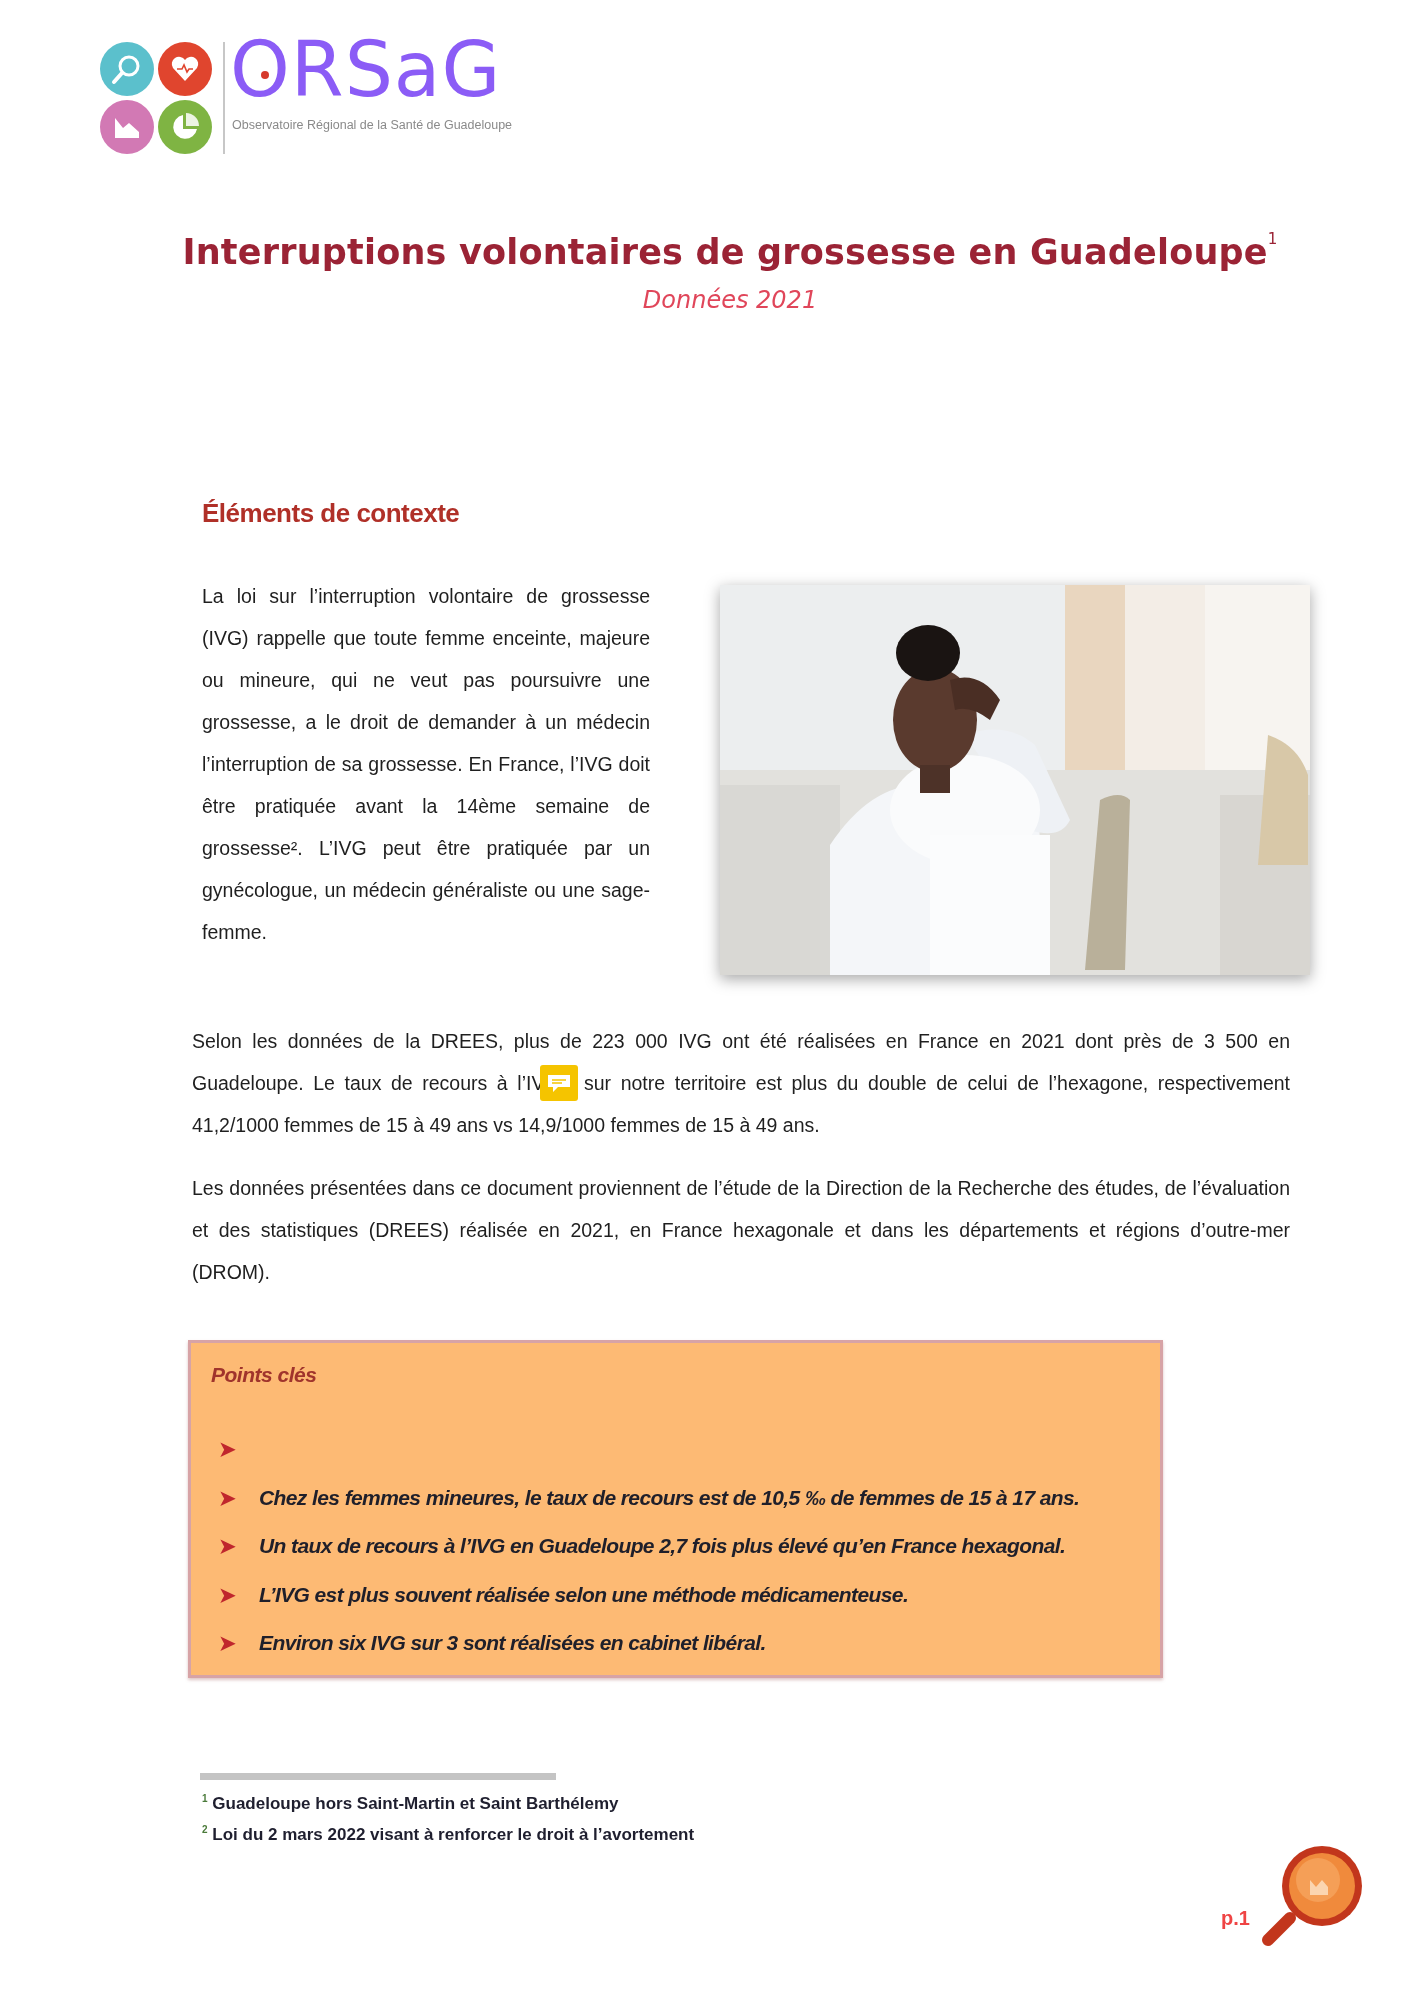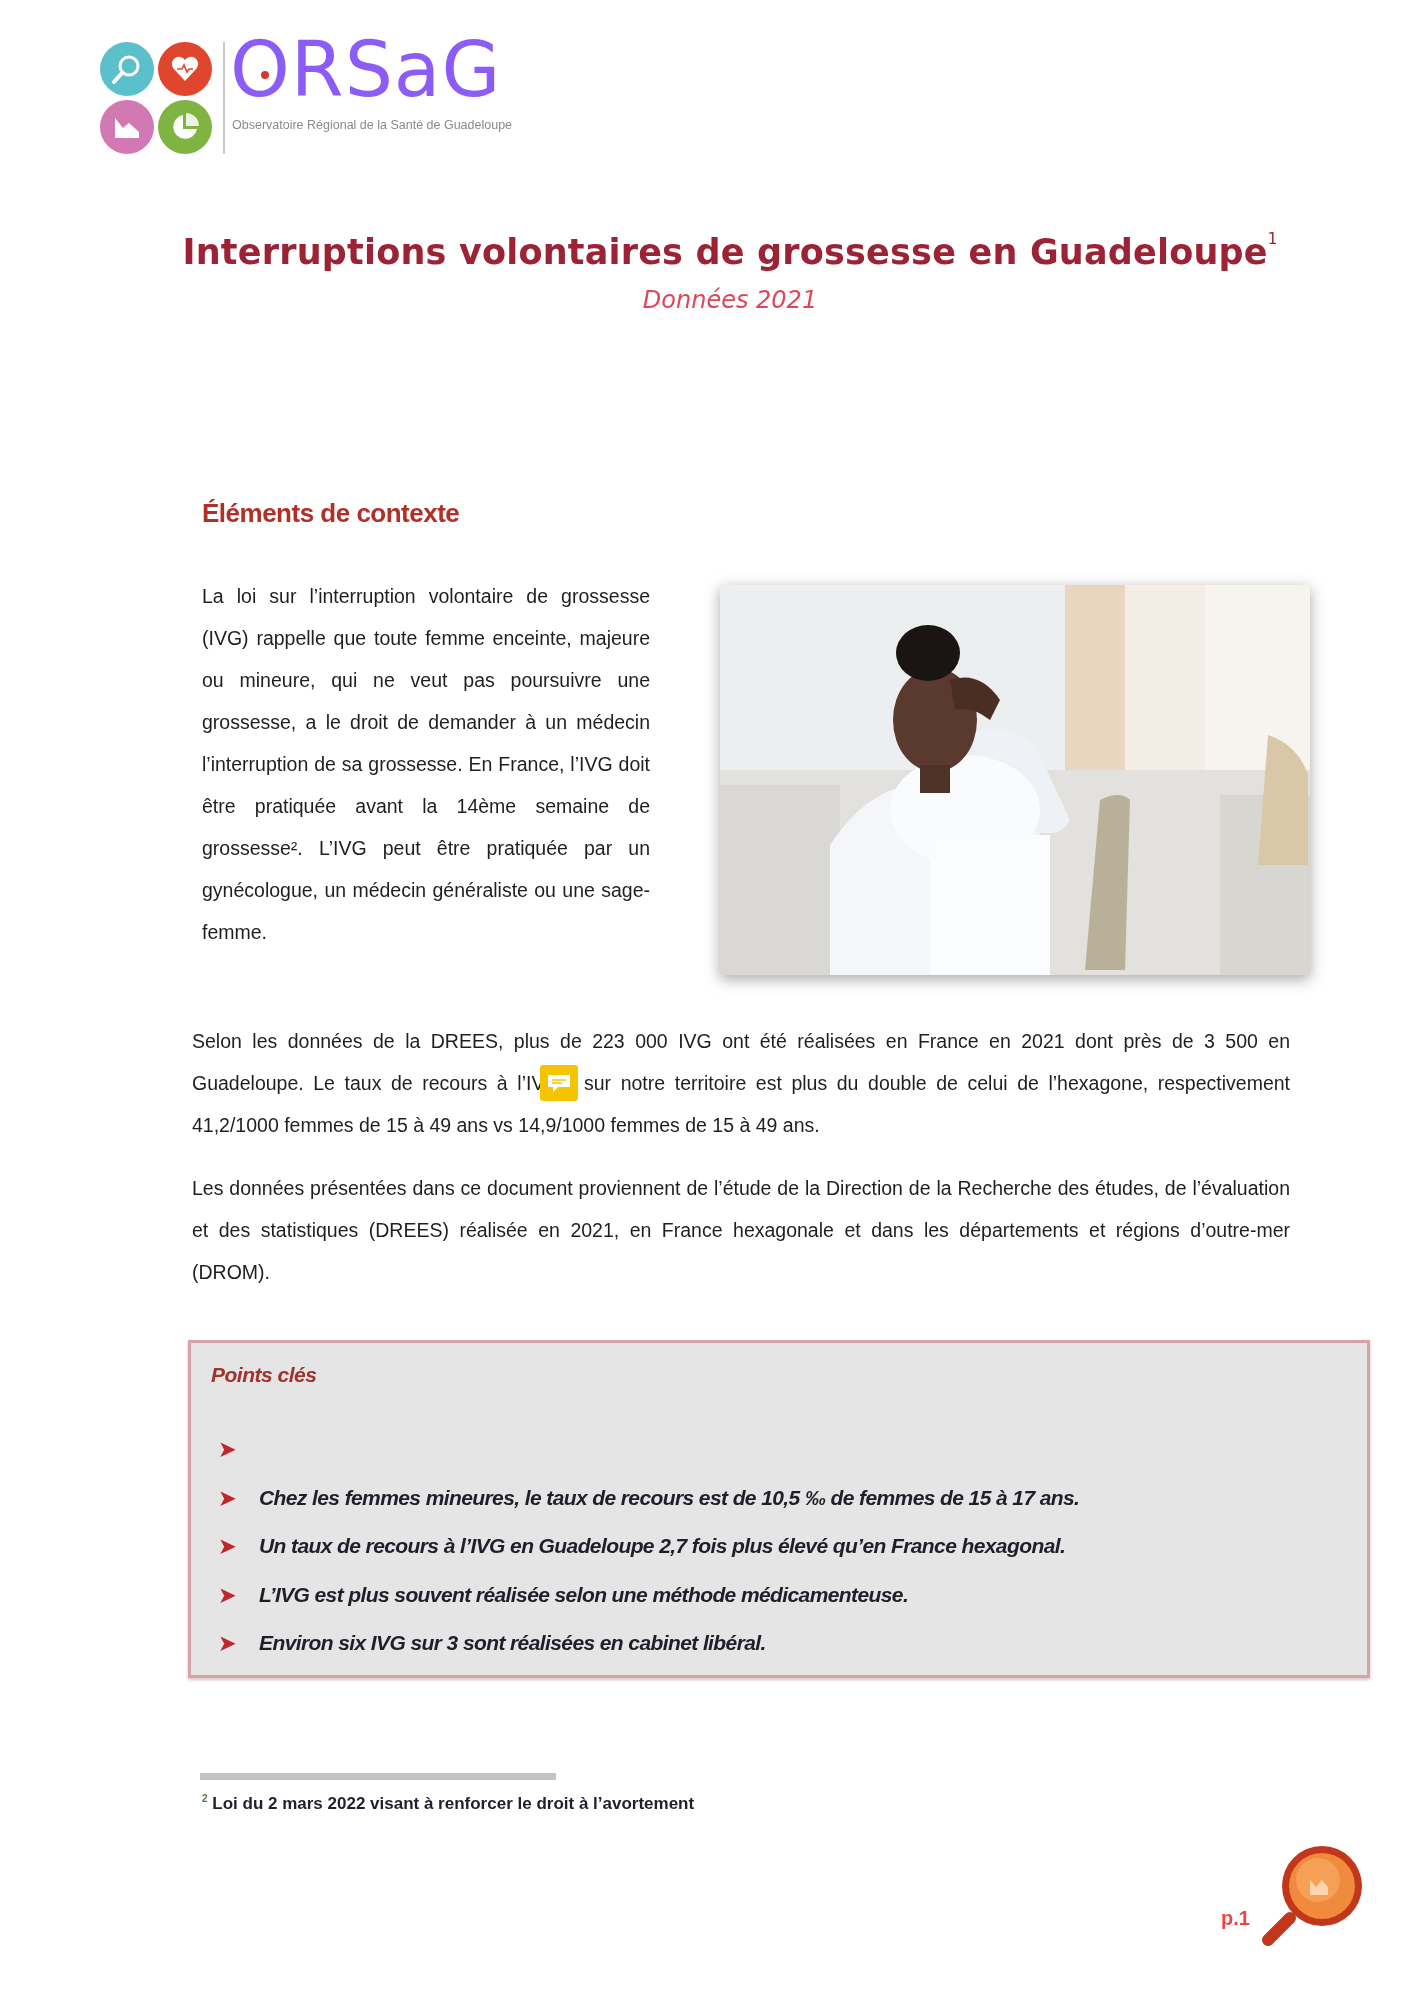--- a/index.html
+++ b/index.html
@@ -56,22 +56,22 @@
     .para-full { position: absolute; left: 192px; width: 1098px; }
     .para-2 { top: 1020px; }
     .para-3 { top: 1167px; }
     .comment-icon {
       display: inline-block; width: 38px; height: 36px; background: #f5c400; border-radius: 3px;
       vertical-align: middle; position: relative; top: -2px; margin: 0 -4px;
     }
     .comment-icon svg { width: 26px; height: 20px; margin: 8px 6px; }
     
     .keypoints {
-      position: absolute; left: 188px; top: 1340px; width: 1182px; height: 338px;
-      background: #e5e5e5; border: 3px solid #d7a3a6; box-sizing: border-box;
+      position: absolute; left: 188px; top: 1340px; width: 975px; height: 338px;
+      background: #fdba74; border: 3px solid #d7a3a6; box-sizing: border-box;
       box-shadow: 0 2px 3px rgba(160,90,90,0.35);
     }
     .kp-title {
       position: absolute; left: 20px; top: 20px; font-size: 21px; font-weight: bold; font-style: italic;
       color: #a0342c; letter-spacing: -0.5px;
     }
     .kp-list { position: absolute; left: 28px; top: 82px; margin: 0; padding: 0; list-style: none; }
     .kp-item { display: flex; align-items: center; height: 48.5px; }
     .kp-arrow { color: #c0272d; font-size: 20px; font-weight: bold; width: 40px; }
     .kp-text { font-size: 21px; font-style: italic; font-weight: bold; color: #1f1f2a; letter-spacing: -0.6px; }
@@ -176,20 +176,21 @@
       </li>
     <li class="kp-item">
         <span class="kp-arrow">➤</span>
         <span class="kp-text">Environ six IVG sur 3 sont réalisées en cabinet libéral.</span>
       </li>
   </ul>
 </div>
 
 <div class="footnote-rule"></div>
 <div class="footnotes">
+  <div><sup>1</sup> <span>Guadeloupe hors Saint-Martin et Saint Barthélemy</span></div>
   <div><sup>2</sup> <span>Loi du 2 mars 2022 visant à renforcer le droit à l’avortement</span></div>
 </div>
 
 <div class="page-number">p.1</div>
 <div class="badge">
   <svg viewBox="0 0 110 110">
     <line x1="30" y1="78" x2="8" y2="100" stroke="#c2361c" stroke-width="12" stroke-linecap="round"></line>
     <circle cx="62" cy="46" r="40" fill="#c2361c"></circle>
     <circle cx="62" cy="46" r="33" fill="#f08a3c"></circle>
     <circle cx="58" cy="40" r="22" fill="#f6a45e" opacity="0.8"></circle>

